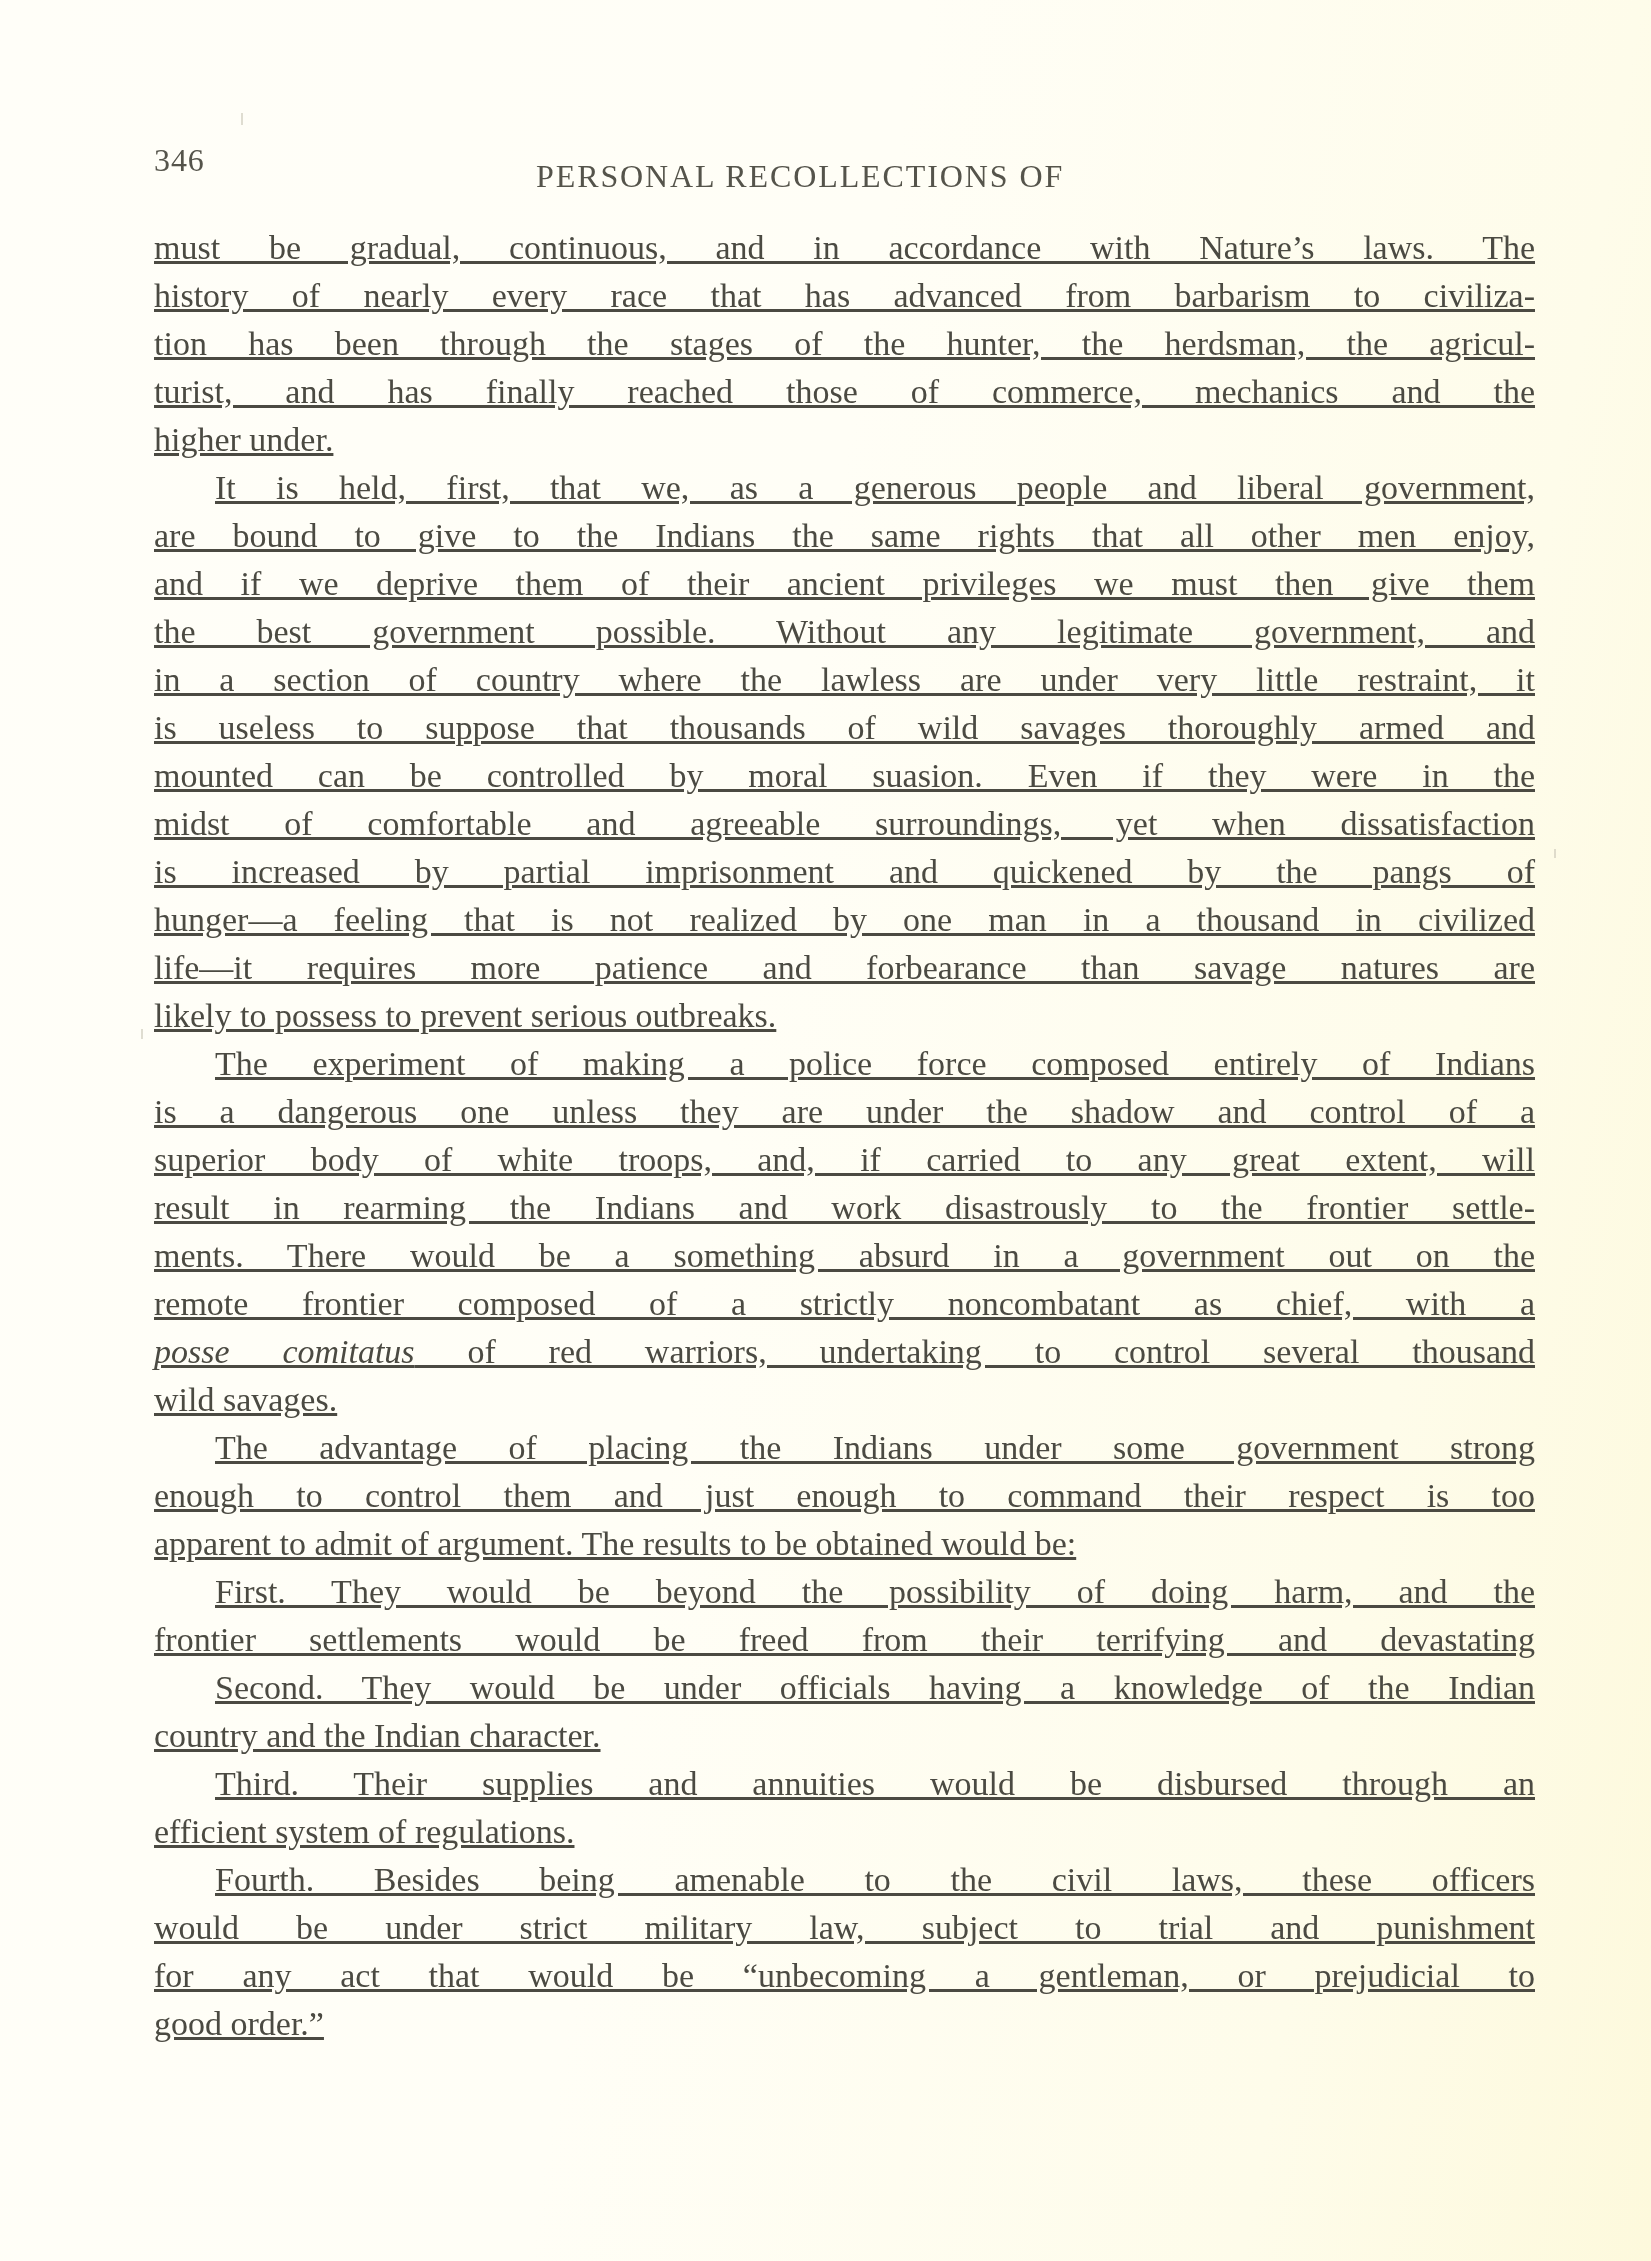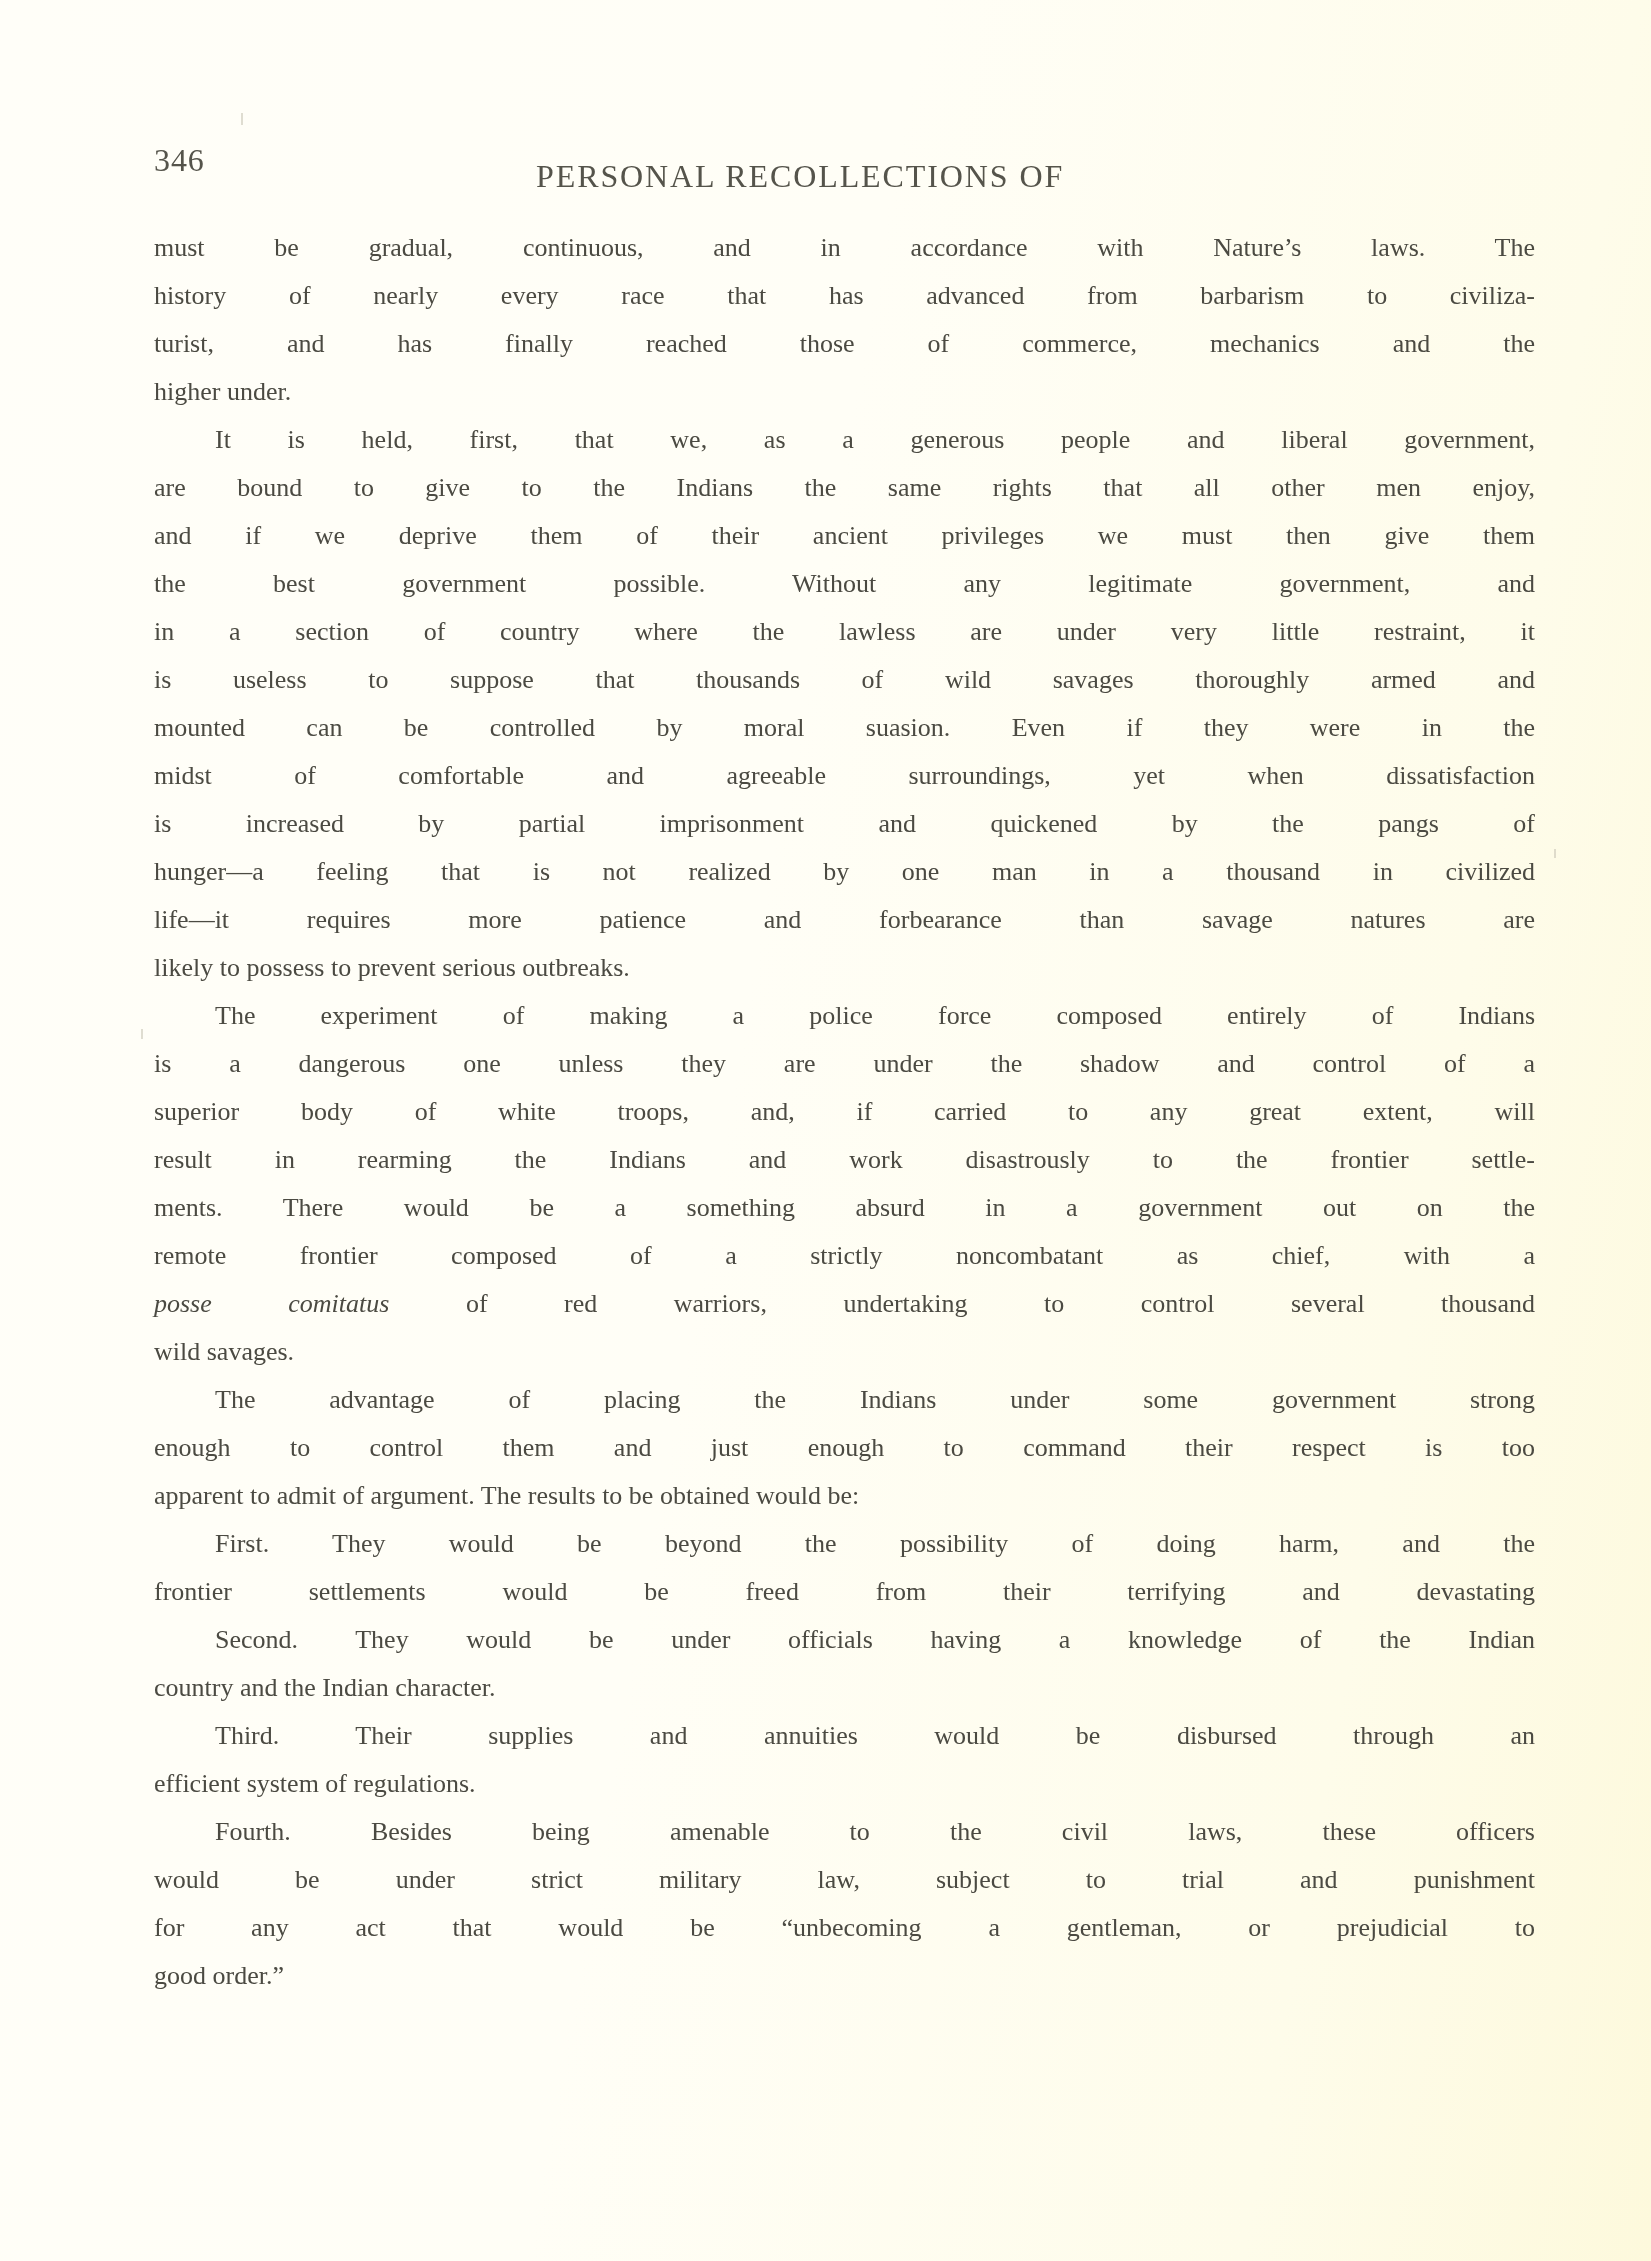--- a/index.html
+++ b/index.html
@@ -40,22 +40,23 @@
     position: absolute;
     left: 382px;
     top: 16px;
     letter-spacing: 1.9px;
   }
   .body-text {
     position: absolute;
     top: 224px;
     left: 0;
     width: 1381px;
-    font-size: 26px;
+    font-size: 34px;
     line-height: 48px;
+    text-decoration: underline;
   }
   .line {
     display: block;
     height: 48px;
     white-space: nowrap;
     text-align: justify;
     text-align-last: justify;
     overflow: visible;
   }
   .line.indent {
@@ -82,20 +83,21 @@
   <div class="running-head">
     <span class="page-number">346</span>
     <span class="running-title">PERSONAL RECOLLECTIONS OF</span>
   </div>
 
   <div class="body-text">
 
     <div>
       <span class="line">must be gradual, continuous, and in accordance with Nature’s laws.  The</span>
       <span class="line">history of nearly every race that has advanced from barbarism to civiliza-</span>
+      <span class="line">tion has been through the stages of the hunter, the herdsman, the agricul-</span>
       <span class="line">turist, and has finally reached those of commerce, mechanics and the</span>
       <span class="line last">higher under.</span>
     </div>
 
     <div>
       <span class="line indent">It is held, first, that we, as a generous people and liberal government,</span>
       <span class="line">are bound to give to the Indians the same rights that all other men enjoy,</span>
       <span class="line">and if we deprive them of their ancient privileges we must then give them</span>
       <span class="line">the best government possible.  Without any legitimate government, and</span>
       <span class="line">in a section of country where the lawless are under very little restraint, it</span>

